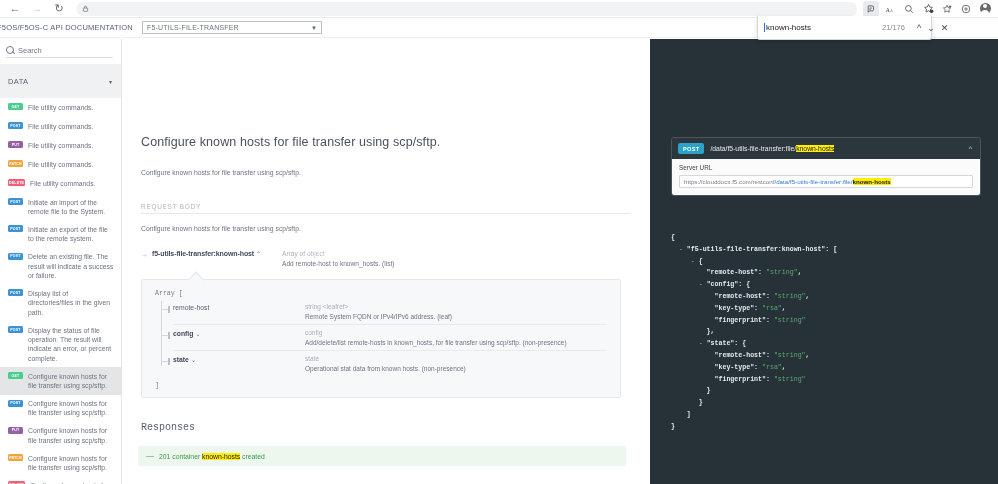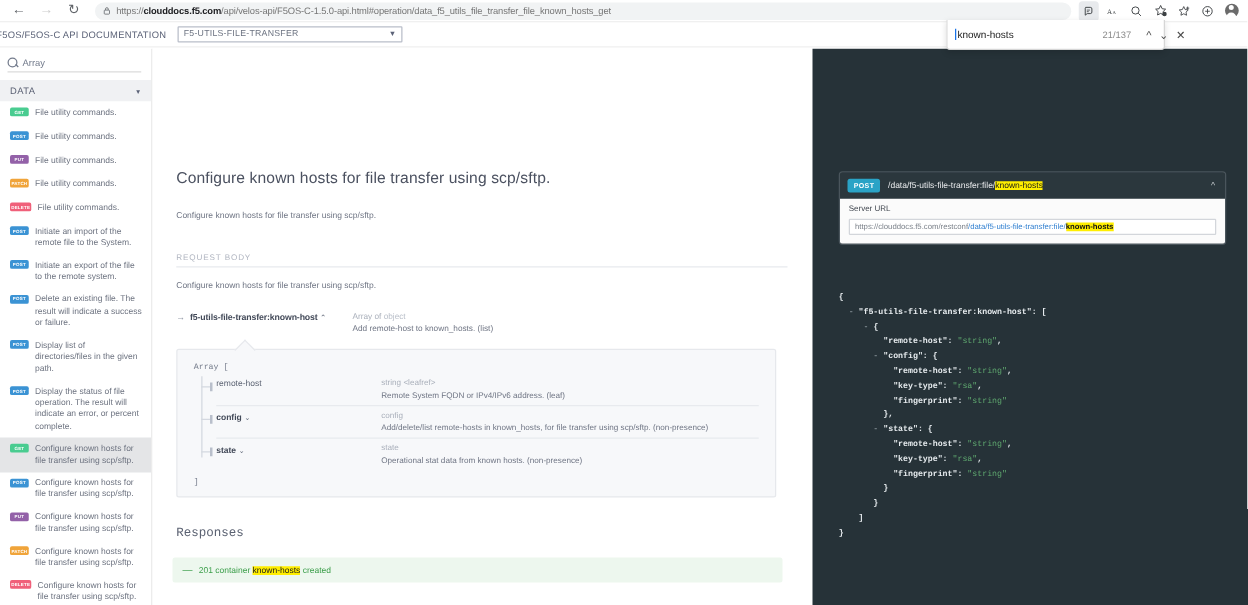--- a/index.html
+++ b/index.html
@@ -101,21 +101,21 @@
   .side-search-label { font-size: 7.5px; color: #737b8c; }
   .mag {
     width: 8px; height: 8px; border: 1.1px solid #737b8c; border-radius: 50%;
     position: relative; flex: none;
   }
   .mag::after {
     content: ""; position: absolute; width: 3px; height: 1.1px;
     background: #737b8c; right: -2px; bottom: 0px; transform: rotate(45deg);
   }
   .side-group {
-    background: #f0f1f3; height: 17px; display: flex; align-items: center;
+    background: #f0f1f3; height: 34px; display: flex; align-items: center;
     justify-content: space-between; padding: 0 9px 0 8px;
   }
   .side-group-label {
     font-size: 7.5px; color: #4b5costume; color: #5a6073; letter-spacing: .4px;
   }
   .side-item {
     display: flex; gap: 5px; padding: 4px 6px 4px 8px; align-items: flex-start;
     min-height: 19px;
   }
   .side-item.selected { background: #e4e5e7; }
@@ -253,21 +253,20 @@
     <div class="nav-btns">
       <div class="nav-btn">←</div>
       <div class="nav-btn disabled">→</div>
       <div class="nav-btn">↻</div>
     </div>
     <div class="omnibox">
       <svg class="lock-ico" viewBox="0 0 10 10">
         <rect x="2" y="4.4" width="6" height="4.6" rx="0.8" fill="none" stroke="#5f6368" stroke-width="0.9"></rect>
         <path d="M3.5 4.4 V3.1 a1.5 1.5 0 0 1 3 0 V4.4" fill="none" stroke="#5f6368" stroke-width="0.9"></path>
       </svg>
-      <div class="url-text"><span>https://</span><b>clouddocs.f5.com</b><span>/api/velos-api/F5OS-C-1.5.0-api.html#operation/data_f5_utils_file_transfer_file_known_hosts_get</span></div>
     </div>
     <div class="tb-icons">
       <div class="tb-ico active">
         <svg width="10" height="10" viewBox="0 0 16 16">
             <path d="M4 3h6a2 2 0 0 1 2 2v4a2 2 0 0 1-2 2H6l-2.5 2V5a2 2 0 0 1 .5-2z" fill="none" stroke="#3c4043" stroke-width="1.2"></path>
             <path d="M5.5 6.5h4M5.5 8.5h2.5" stroke="#3c4043" stroke-width="1"></path>
           </svg>
       </div>
       <div class="tb-ico">
         <svg width="10" height="10" viewBox="0 0 16 16">
@@ -300,39 +299,39 @@
           </svg>
       </div>
       <div class="tb-ico">
         <div class="tb-avatar"></div>
       </div>
     </div>
   </div>
 
   <div class="find-bar">
     <input class="find-input" value="known-hosts" style="">
-    <span class="find-count">21/137</span>
+    <span class="find-count">21/176</span>
     <span class="find-sep"></span>
     <span class="find-btn">^</span>
     <span class="find-btn">⌄</span>
     <span class="find-btn">✕</span>
   </div>
 
   <div class="doc-header">
     <span class="crumb">F5OS/F5OS-C API DOCUMENTATION</span>
     <div class="doc-select">
       <span class="doc-select-label">F5-UTILS-FILE-TRANSFER</span>
       <span class="caret-dn">▼</span>
     </div>
   </div>
 
   <div class="sidebar">
     <div class="side-search">
       <span class="mag"></span>
-      <span class="side-search-label">Array</span>
+      <span class="side-search-label">Search</span>
     </div>
     <div class="side-group">
       <span class="side-group-label">DATA</span>
       <span class="caret-dn">▾</span>
     </div>
     <div id="side-items">
         <div class="side-item">
           <span class="badge" style="background: rgb(73, 204, 144);">GET</span>
           <span class="side-item-label">File utility commands.</span>
         </div>

